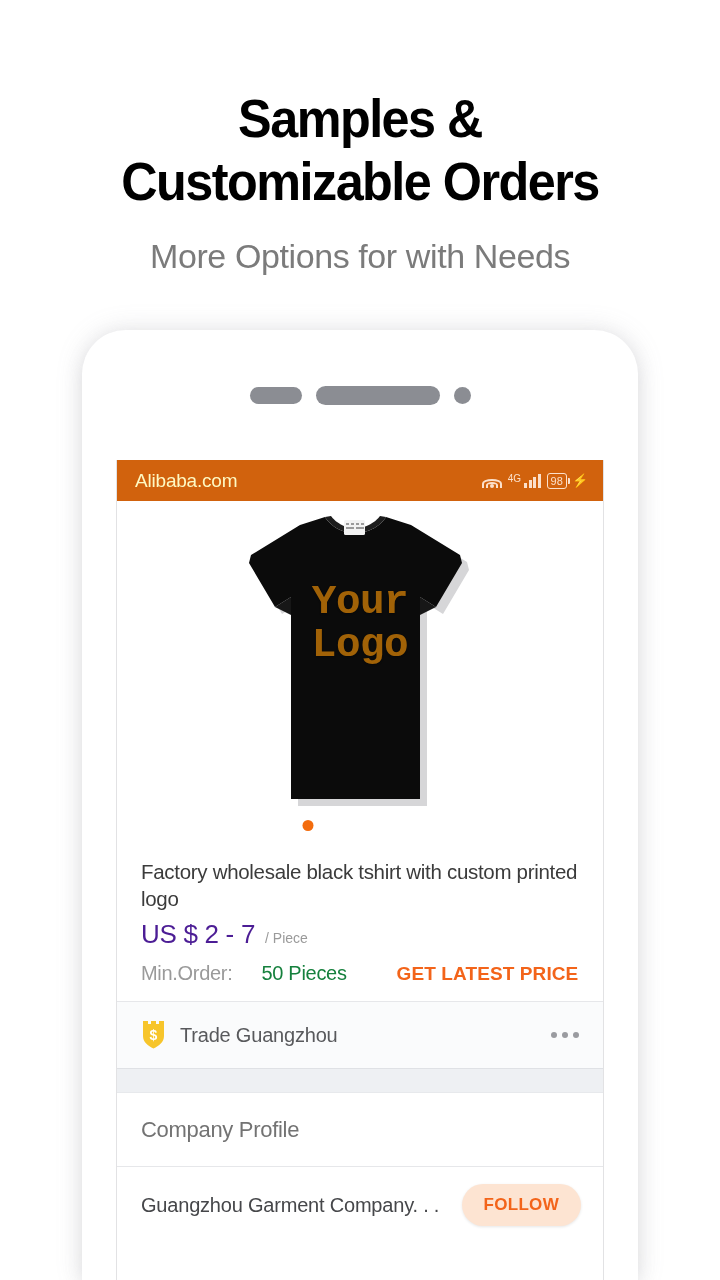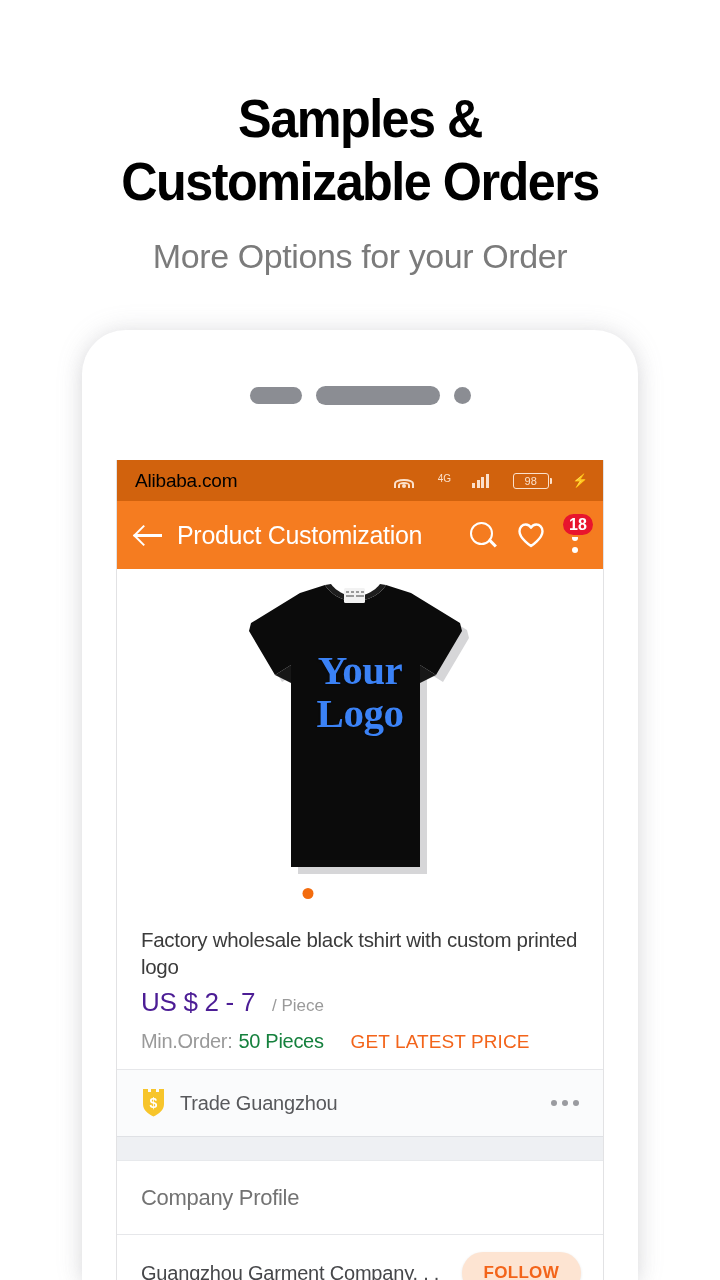--- a/index.html
+++ b/index.html
@@ -59,38 +59,38 @@
     border-right:1px solid #e2e2e4;
   }
 
   
   .statusbar {
     height:41px; background:#d1620d;
     display:flex; align-items:center;
     padding:0 14px 0 18px;
     color:#ffd9bd;
   }
-  .sb-brand { font-size:19px; color:#000000; letter-spacing:-0.2px; }
-  .sb-icons { margin-left:auto; display:flex; align-items:flex-start; gap:24px; }
+  .sb-brand { font-size:19px; color:#fef9c3; letter-spacing:-0.2px; }
+  .sb-icons { margin-left:auto; display:flex; align-items:flex-start; gap:6px; }
   .ico-wifi { width:20px; height:15px; position:relative; }
   .ico-wifi i {
     position:absolute; left:50%; bottom:0; transform:translateX(-50%);
     border:2px solid #fbe0cb; border-bottom:none; border-radius:50% 50% 0 0;
   }
   .ico-wifi i:nth-child(1){ width:20px; height:9px; }
   .ico-wifi i:nth-child(2){ width:12px; height:6px; }
   .ico-wifi i:nth-child(3){ width:4px; height:4px; background:#fbe0cb; border-radius:50%; border:none; }
   .net-g { font-size:10px; color:#fbe0cb; align-self:flex-start; margin-right:-3px; }
   .bars { display:flex; align-items:flex-end; gap:1.5px; height:15px; }
   .bars b { width:3px; background:#fbe0cb; display:block; }
   .bars b:nth-child(1){height:5px}.bars b:nth-child(2){height:8px}
   .bars b:nth-child(3){height:11px}.bars b:nth-child(4){height:14px}
   .batt {
     border:1.5px solid #fbe0cb; border-radius:3px;
-    padding:0 11px; font-size:11px; line-height:14px; color:#fbe0cb;
+    padding:0 3px; font-size:11px; line-height:14px; color:#fbe0cb;
     position:relative;
   }
   .batt:after {
     content:""; position:absolute; right:-4px; top:4px;
     width:2px; height:6px; background:#fbe0cb; border-radius:0 1px 1px 0;
   }
   .bolt { font-size:13px; color:#fbe0cb; line-height:15px; }
 
   
   .appbar {
@@ -136,44 +136,44 @@
 
   
   .product-img {
     height:344px; background:#fff; position:relative;
     display:flex; align-items:flex-start; justify-content:center;
   }
   .shirt-wrap { position:relative; width:230px; height:305px; margin-top:10px; }
   .shirt-wrap svg { width:230px; height:305px; display:block; }
   .logo-text {
     position:absolute; left:0; right:0; top:70px;
-    text-align:center; color:#3b82f6;
-    font-family:Liberation Serif, serif;
+    text-align:center; color:#a16207;
+    font-family:Liberation Mono, monospace;
     font-weight:bold; font-size:41px; line-height:1.06;
     letter-spacing:-0.5px;
     text-shadow:0 1px 2px rgba(0,0,0,0.3);
   }
   .dots {
     position:absolute; left:50%; transform:translateX(-50%);
     bottom:14px; display:flex; gap:15px; z-index:4;
   }
   .dots b { width:11px; height:11px; border-radius:50%; background:#fff; display:block; }
   .dots b.on { background:#f36c0e; }
 
   
   .info { padding:14px 24px 16px; }
   .prod-title { font-size:20.5px; color:#3b3b3b; line-height:1.3; letter-spacing:-0.3px; }
   .price-row { margin-top:7px; display:flex; align-items:baseline; }
   .price { font-size:26px; color:#4c1d95; letter-spacing:-0.3px; }
-  .price-unit { font-size:17px; color:#9a9a9a; margin-left:17px; }
-  .moq-row { margin-top:12px; display:flex; align-items:flex-end; }
+  .price-unit { font-size:14px; color:#9a9a9a; margin-left:10px; }
+  .moq-row { margin-top:12px; display:flex; align-items:flex-end;gap:23px; }
   .moq-label { font-size:20px; color:#9a9a9a; letter-spacing:-0.3px; }
   .moq-val { font-size:20px; color:#15803d; margin-left:6px; letter-spacing:-0.3px; }
   .latest-price {
-    margin-left:27px; font-size:19px; font-weight:normal;
+    margin-left:27px; font-size:19px; font-weight:bold;
     color:#f3641a; letter-spacing:0.1px;
   }
 
   
   .divider { height:1px; background:#e6e7ea; }
   .ta-row {
     height:66px; background:#fafbfc;
     display:flex; align-items:center; padding:0 24px;
   }
   .ta-icon { width:25px; height:28px; flex:none; }
@@ -204,21 +204,21 @@
 </head>
 <body>
 
 <div class="page">
 
   <div class="promo">
     <div class="promo-title">
       <div>Samples &amp;</div>
       <div>Customizable Orders</div>
     </div>
-    <div class="promo-sub">More Options for your Order</div>
+    <div class="promo-sub">More Options for with Needs</div>
   </div>
 
   <div class="phone">
 
     <div class="phone-top">
       <div class="pt-rect-s"></div>
       <div class="pt-rect-l"></div>
       <div class="pt-dot"></div>
     </div>
 
@@ -239,40 +239,20 @@
               <b></b>
               <b></b>
             </div>
           <div class="batt">
             <span>98</span>
           </div>
           <div class="bolt">⚡</div>
         </div>
       </div>
 
-      <div class="appbar">
-        <div class="back-arrow"></div>
-        <div class="appbar-title">Product Customization</div>
-        <div class="appbar-actions">
-          <div class="ic-search"></div>
-          <div class="ic-heart">
-            <svg viewBox="0 0 28 26">
-                <path d="M14 24 C14 24 2.5 16.5 2.5 9.2 C2.5 5.2 5.4 2.5 8.7 2.5 C11 2.5 13 3.9 14 5.8 C15 3.9 17 2.5 19.3 2.5 C22.6 2.5 25.5 5.2 25.5 9.2 C25.5 16.5 14 24 14 24 Z" fill="none" stroke="#fff" stroke-width="2.4" stroke-linejoin="round"></path>
-              </svg>
-          </div>
-          <div class="menu-wrap">
-            <div class="menu-dots">
-                <b></b>
-                <b></b>
-                <b></b>
-              </div>
-            <div class="badge">18</div>
-          </div>
-        </div>
-      </div>
 
       <div class="product-img">
         <div class="shirt-wrap">
           <svg viewBox="0 0 230 305">
             <g transform="translate(7,7)">
               <path d="M80 6 L55 14 L6 44 L4 52 L30 96 L46 86 L46 288 L175 288 L175 86 L191 96 L217 52 L215 44 L166 14 L141 6 C141 6 132 22 110 22 C89 22 80 6 80 6 Z" fill="#d6d6d8"></path>
             </g>
             <g>
               <path d="M80 6 L55 14 L6 44 L4 52 L30 96 L46 86 L46 288 L175 288 L175 86 L191 96 L217 52 L215 44 L166 14 L141 6 C141 6 132 22 110 22 C89 22 80 6 80 6 Z" fill="#0b0b0b"></path>
               <path d="M80 6 C80 6 89 22 110 22 C132 22 141 6 141 6 L135 5 C135 5 127 17 110 17 C94 17 86 5 86 5 Z" fill="#1d1d1d"></path>

